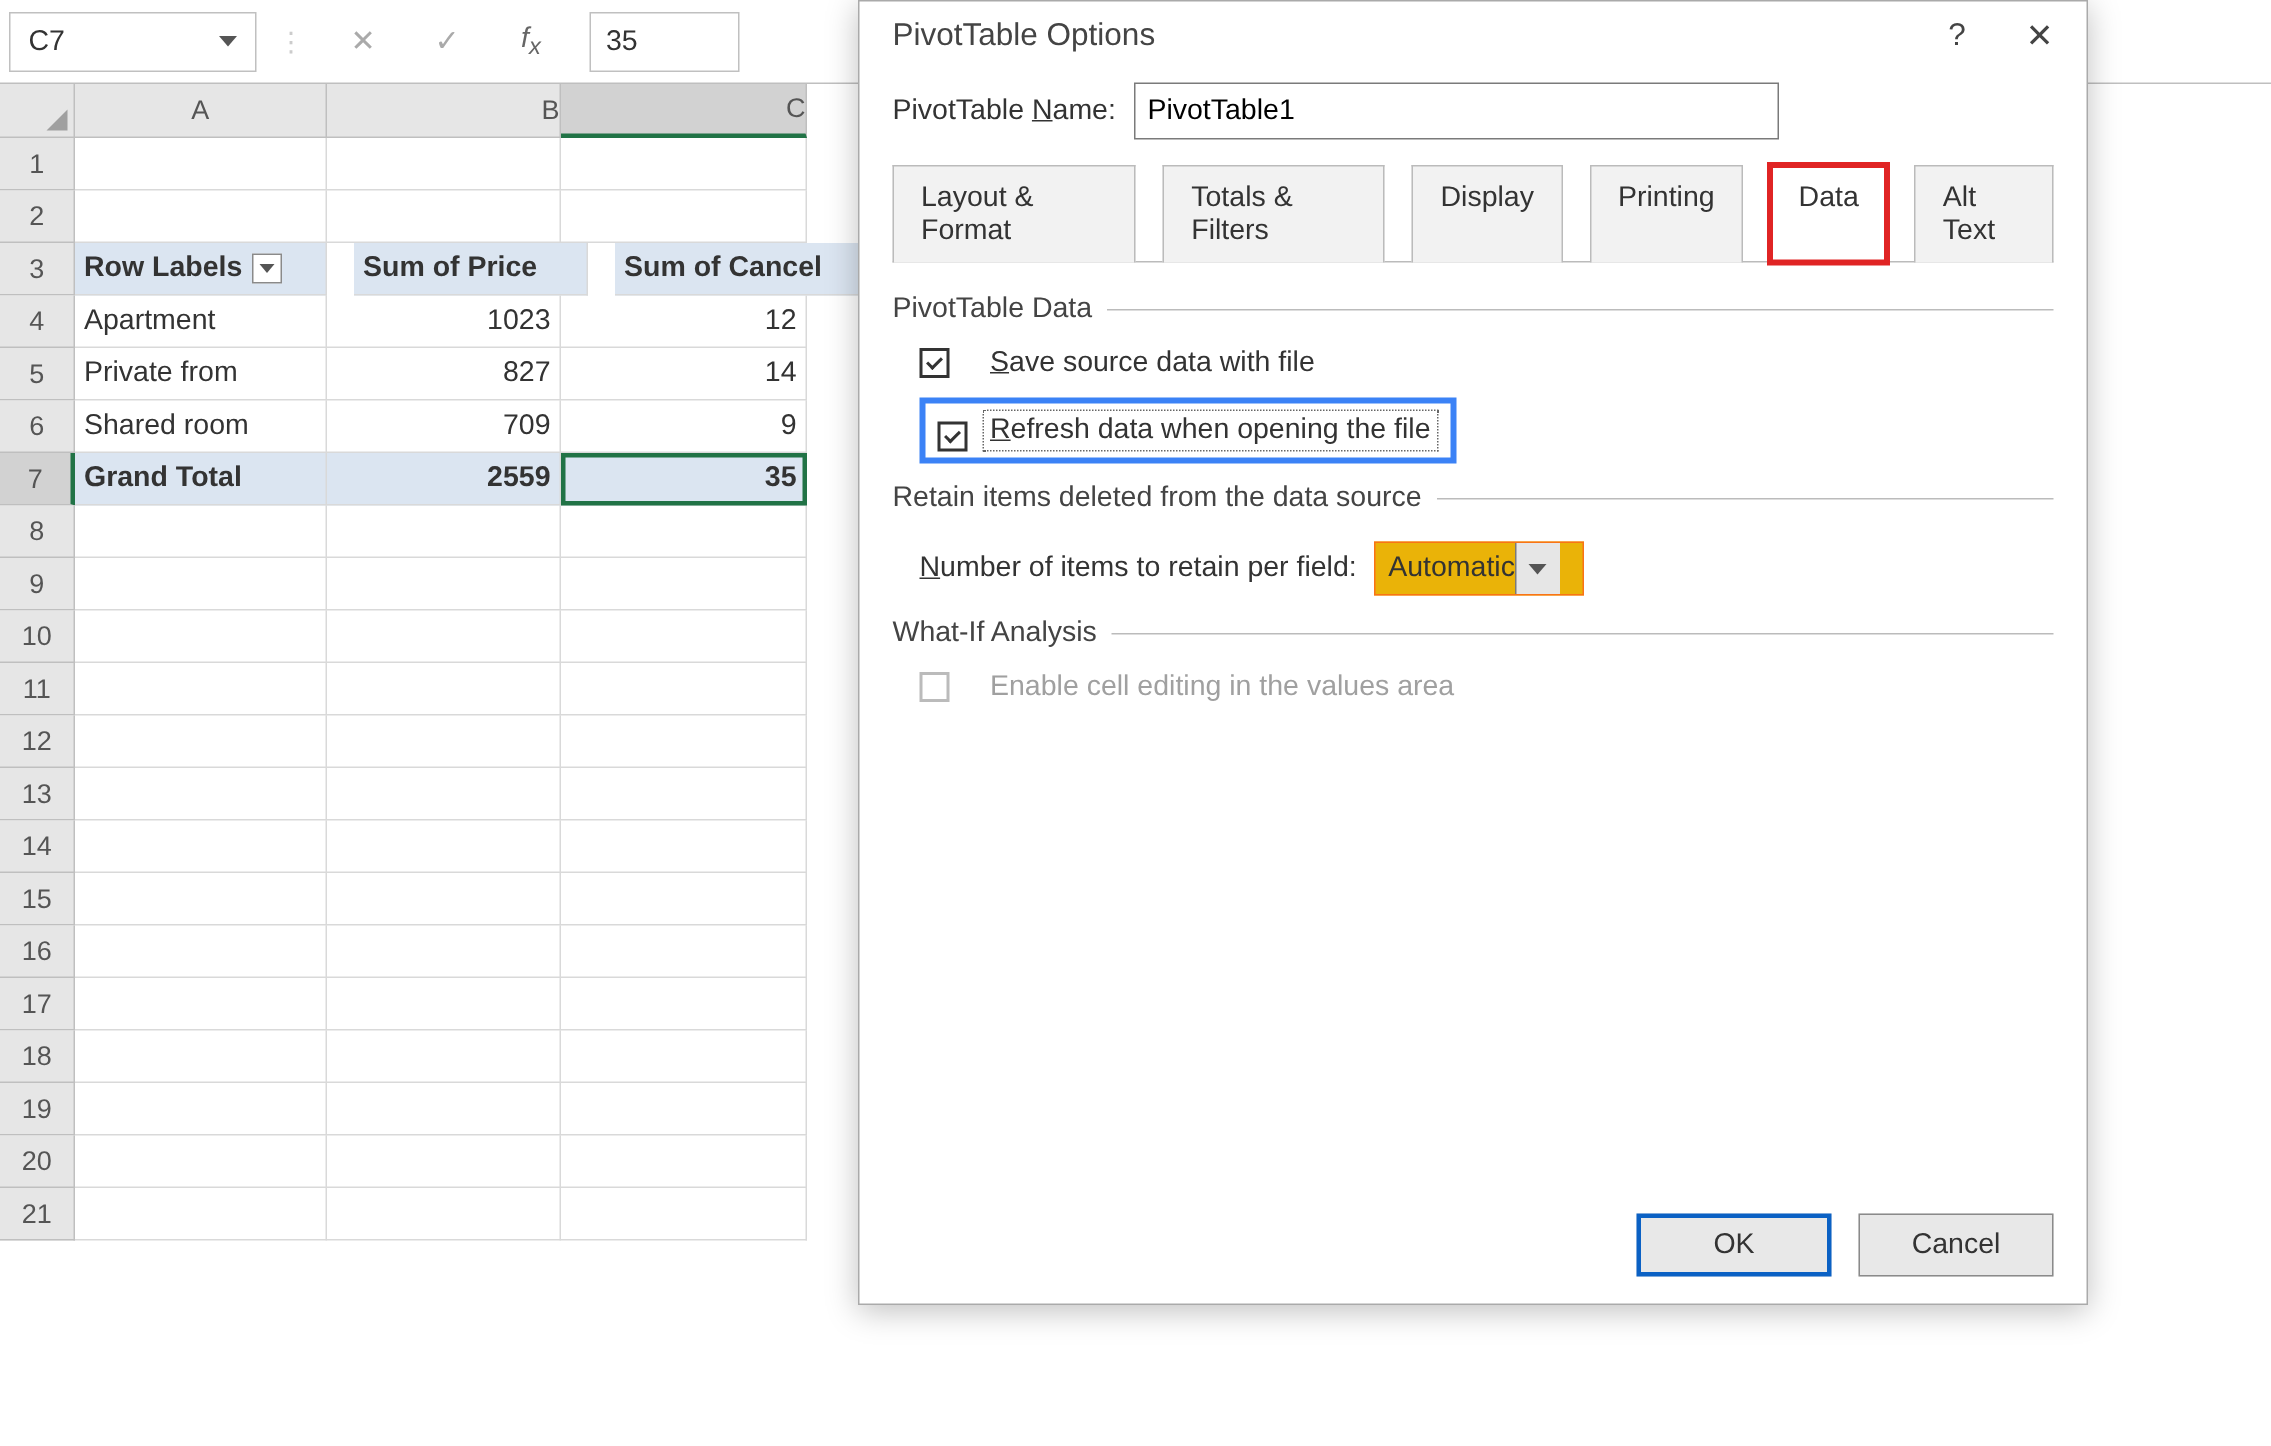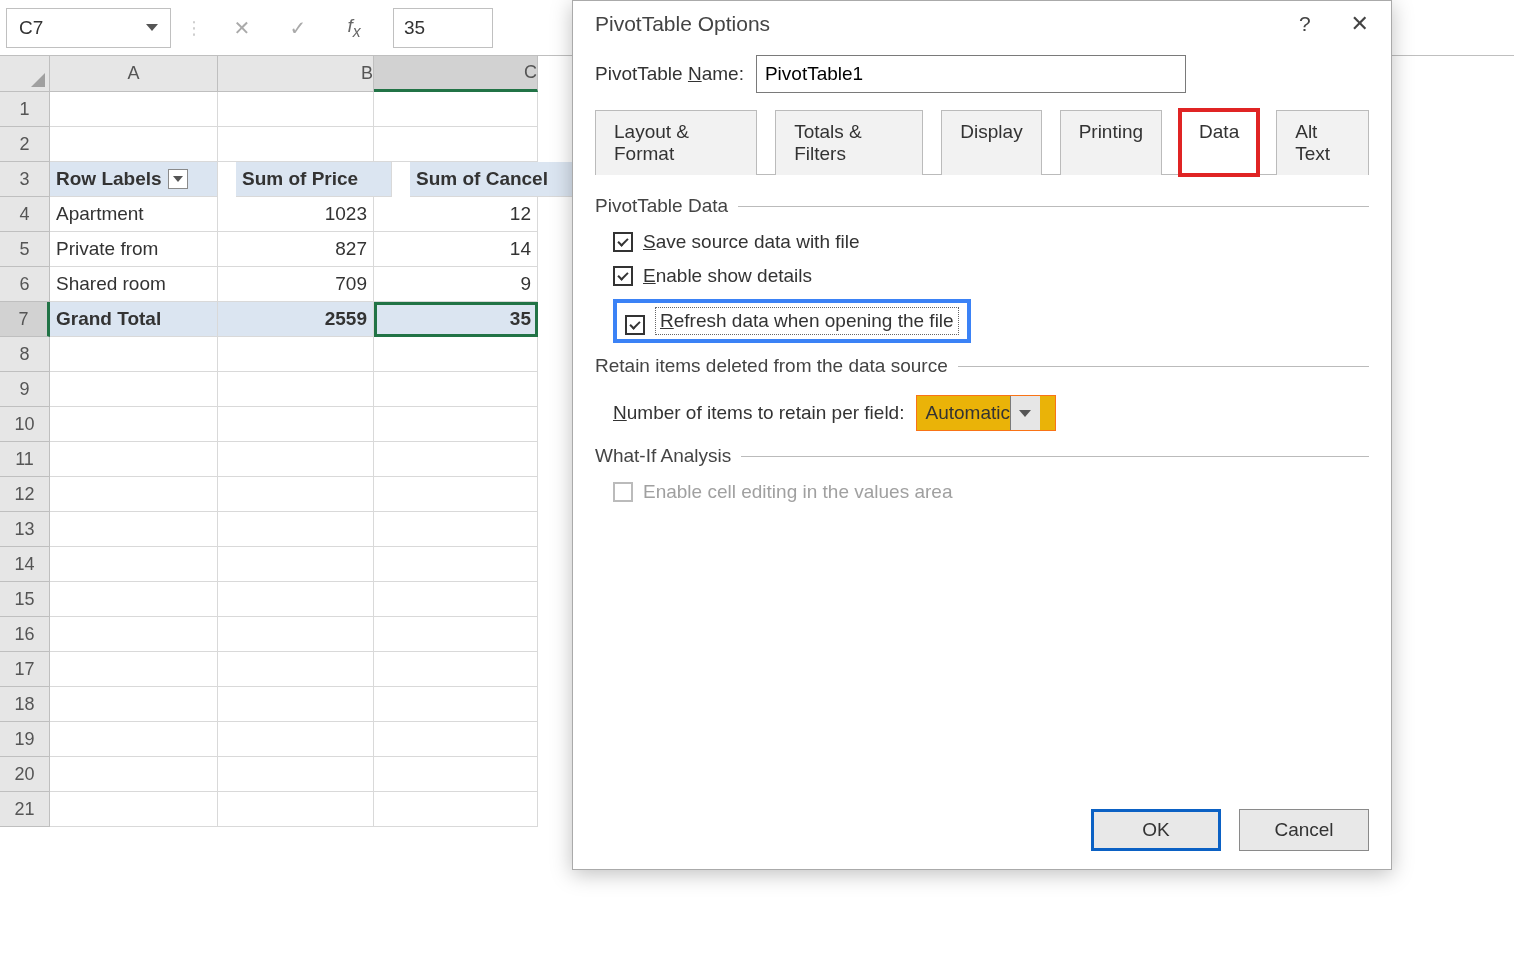--- a/index.html
+++ b/index.html
@@ -198,21 +198,21 @@
     position:relative;
     top:1px;
     cursor:pointer;
   }
   .tab.active { background:#fff; }
   .tab.highlight { outline:4px solid #e02424; outline-offset:-2px;}
   .group-hdr{
     display:flex; align-items:center; gap:10px; color:#444; margin:6px 0 8px 0;
   }
   .group-hdr .line{ flex:1; height:1px; background:#bbb;}
-  .checkline{ display:flex; align-items:center; gap:10px; margin:6px 0 6px 18px;}
+  .checkline{ display:flex; align-items:center; gap:27px; margin:6px 0 6px 18px;}
   .chk{
     width:20px;height:20px;border:2px solid #333;display:flex;align-items:center;justify-content:center;font-size:14px;
   }
   .chk.disabled{ border-color:#bbb;}
   .chk .mark{ width:10px;height:6px;border-left:2px solid #333;border-bottom:2px solid #333;transform:rotate(-45deg);margin-top:-3px;}
   .refresh-hl{
     border:4px solid #3b82f6;
     padding:4px 8px;
     display:inline-flex;
     align-items:flex-end;
@@ -439,26 +439,20 @@
       <span>PivotTable Data</span>
       <span class="line"></span>
     </div>
 
     <div class="checkline">
       <span class="chk">
           <span class="mark"></span>
         </span>
       <span><u>S</u>ave source data with file</span>
     </div>
-    <div class="checkline">
-      <span class="chk">
-          <span class="mark"></span>
-        </span>
-      <span><u>E</u>nable show details</span>
-    </div>
     <div style="margin:6px 0 6px 18px;">
       <span class="refresh-hl">
         <span class="chk">
             <span class="mark"></span>
           </span>
         <span class="dotted"><u>R</u>efresh data when opening the file</span>
       </span>
     </div>
 
     <div class="group-hdr">

